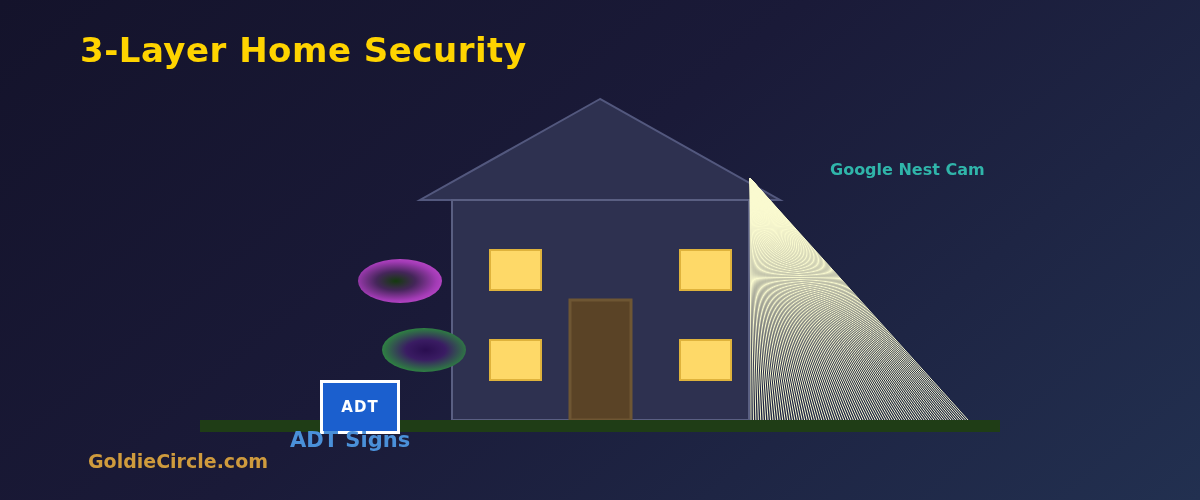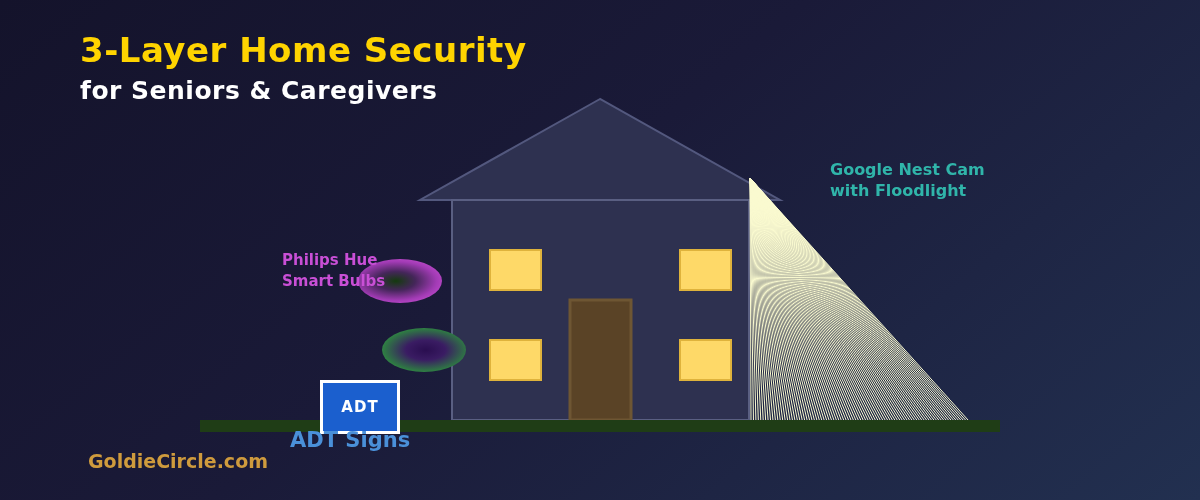--- a/index.html
+++ b/index.html
@@ -152,33 +152,27 @@
         <line x1="750" y1="178" x2="960.69" y2="420" stroke="#FAFAD0" stroke-width="1"></line>
         <line x1="750" y1="178" x2="963.12" y2="420" stroke="#FAFAD0" stroke-width="1"></line>
         <line x1="750" y1="178" x2="965.56" y2="420" stroke="#FAFAD0" stroke-width="1"></line>
         <line x1="750" y1="178" x2="968.00" y2="420" stroke="#FAFAD0" stroke-width="1"></line>
       </g>
 
     <rect x="200" y="420" width="800" height="12" fill="#1F3D16"></rect>
   </svg>
 
   <div class="title" style="color: rgb(255, 212, 0);">3-Layer Home Security</div>
-  <div class="subtitle" style="color: rgb(255, 255, 255);">for Seniors &amp; Caregivers</div>
 
   <div class="bulb bulb-magenta"></div>
   <div class="bulb bulb-green"></div>
 
-  <div class="label label-bulbs" style="color: rgb(201, 79, 214);">
-    <div>Philips Hue</div>
-    <div>Smart Bulbs</div>
-  </div>
 
   <div class="label label-camera" style="color: rgb(48, 181, 170);">
     <div>Google Nest Cam</div>
-    <div>with Floodlight</div>
   </div>
 
   <div class="sign-board" style="background-color: rgb(27, 95, 206);">
     <span style="color: rgb(255, 255, 255);">ADT</span>
   </div>
   <div class="label label-caption" style="color: rgb(74, 144, 217);">ADT Signs</div>
 
   <div class="brand" style="color: rgb(207, 155, 61);">GoldieCircle.com</div>
 
 </div>

